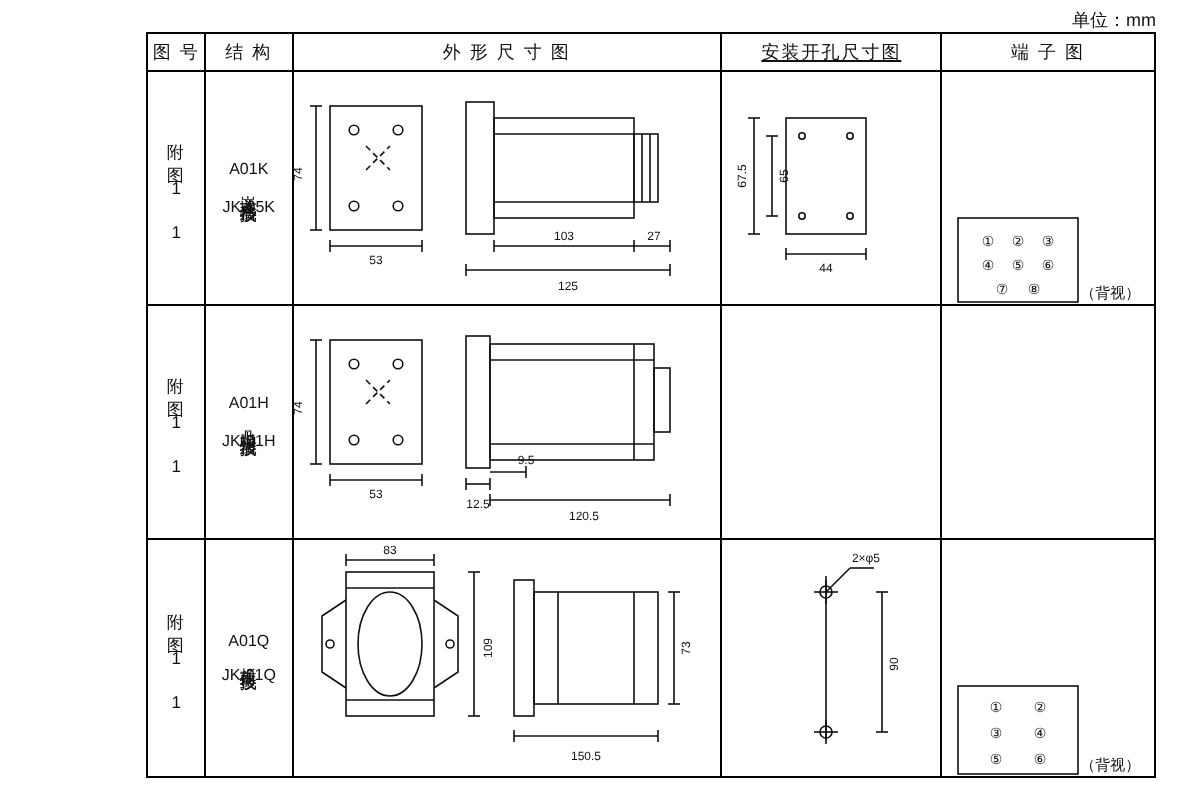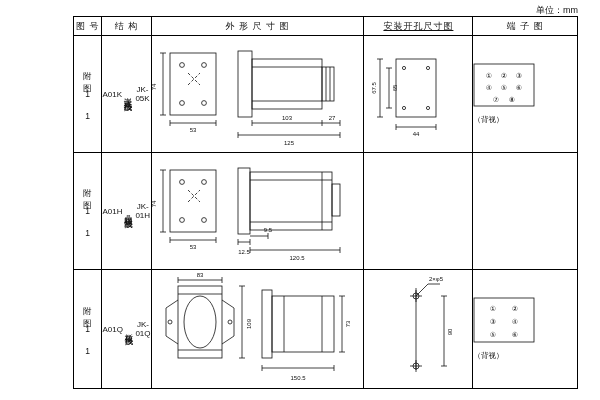--- a/index.html
+++ b/index.html
@@ -9,29 +9,29 @@
   table.main{position:absolute;left:73px;top:16px;border-collapse:collapse;width:505px;height:368px;}
   table.main td,table.main th{border:1px solid #000;font-weight:normal;font-size:9px;padding:0;}
   .hdr{height:18px;text-align:center;vertical-align:middle;letter-spacing:1px;}
   .c-no{width:28px;}
   .c-struct{width:42px;}
   .c-dim{width:212px;}
   .c-hole{width:108px;text-decoration:underline;}
   .c-term{width:105px;}
   .cellcenter{text-align:center;vertical-align:middle;}
   .structcell{text-align:center;vertical-align:middle;}
-  .structinner{display:flex;flex-direction:row;align-items:center;justify-content:center;height:100%;gap:2px;}
+  .structinner{display:flex;flex-direction:column;align-items:center;justify-content:center;height:100%;gap:2px;}
   .code{font-size:8px;letter-spacing:0;}
   .midv{writing-mode:vertical-rl;text-orientation:upright;font-size:8.5px;letter-spacing:1px;line-height:1;}
   .numv{writing-mode:vertical-rl;text-orientation:upright;font-size:8.5px;letter-spacing:1px;}
   svg{display:block;}
   .lbl{font-size:6px;fill:#111;font-family:"Liberation Sans",sans-serif;}
   .lbl7{font-size:7px;fill:#111;font-family:"Liberation Sans",sans-serif;}
   .note{font-size:7.5px;text-align:center;color:#111;}
-  .termwrap{display:flex;flex-direction:column;align-items:flex-start;justify-content:center;height:100%;}
+  .termwrap{display:flex;align-items:flex-end;justify-content:center;height:100%;}
 </style>
 </head>
 <body>
 
 <div class="page">
 
   <div class="unit">单位：mm</div>
 
   <table class="main">
     <tbody>

